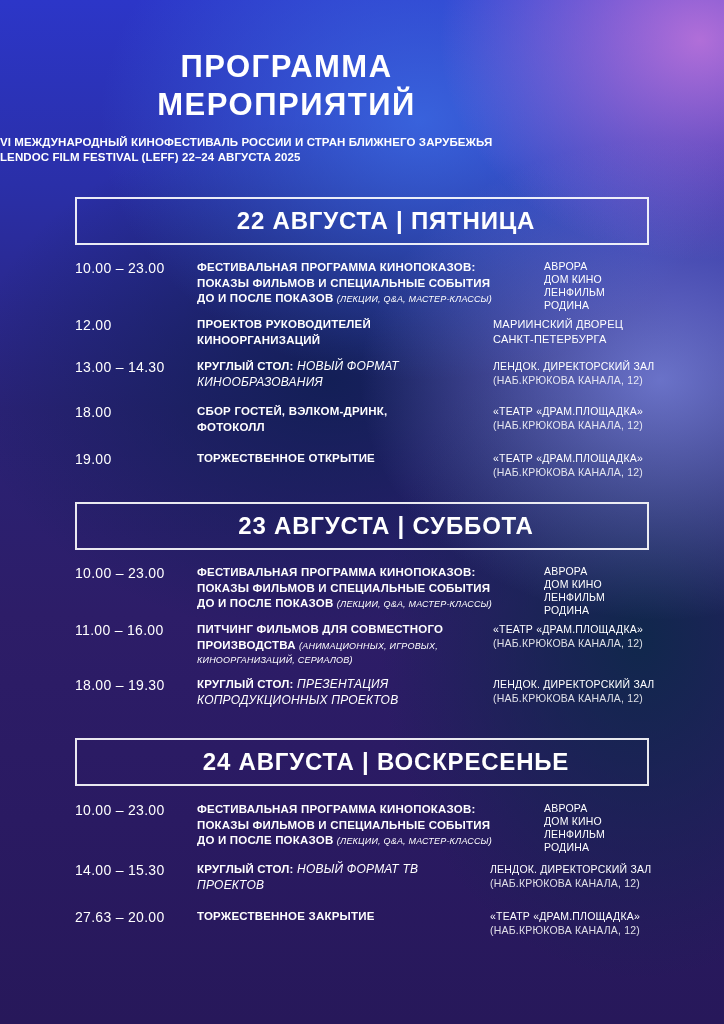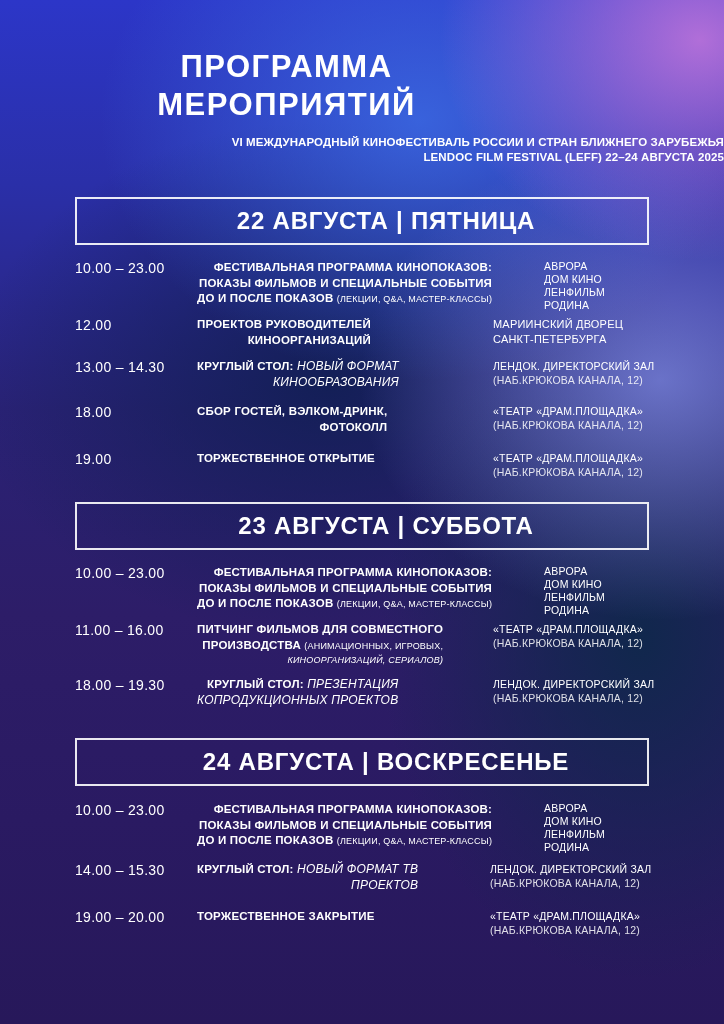--- a/index.html
+++ b/index.html
@@ -22,42 +22,42 @@
   }
   .content { position: relative; z-index: 1; }
 
   .title {
     position: absolute; top: 48px; left: 0; width: 573px;
     text-align: center; font-weight: bold; font-size: 31px; line-height: 38px;
     letter-spacing: 1.5px;
   }
   .subtitle {
     position: absolute; top: 135px; left: 0; width: 724px;
-    text-align: right; font-weight: bold; font-size: 11.5px; line-height: 15px;
+    text-align: left; font-weight: bold; font-size: 11.5px; line-height: 15px;
     letter-spacing: 0.1px;
   }
 
   .day-header {
     position: absolute; left: 75px; width: 574px; height: 48px;
     border: 2px solid rgba(255,255,255,0.9);
     display: flex; align-items: center; justify-content: center;
     font-weight: bold; font-size: 24px; letter-spacing: 0.8px; padding-left: 48px;
   }
 
   .row { position: absolute; left: 0; width: 724px; }
   .time {
     position: absolute; left: 75px; top: 0;
     font-size: 14px; line-height: 16px; letter-spacing: 0.3px;
   }
   .event {
     position: absolute; left: 197px; top: 0;
-    font-size: 11.5px; line-height: 15.5px; font-weight: bold; letter-spacing: 0.2px; text-align: right;
+    font-size: 11.5px; line-height: 15.5px; font-weight: bold; letter-spacing: 0.2px;
   }
   .event .ital { font-style: italic; font-weight: normal; font-size: 12px; }
-  .event .note { font-weight: normal; font-size: 9px; }
+  .event .note { font-style: italic; font-weight: normal; font-size: 9px; }
   .event .note-line { font-style: italic; font-weight: normal; font-size: 9px; display: block; line-height: 13px; }
   .venue {
     position: absolute; top: 0;
     font-size: 10.5px; line-height: 14px; letter-spacing: 0.2px;
   }
   .venue .l2 { opacity: 0.85; }
   .venue-list { left: 544px; line-height: 13px; font-size: 10.5px; }
 </style>
 </head>
 <body>
@@ -204,21 +204,21 @@
       <div><span>КРУГЛЫЙ СТОЛ:</span> <span class="ital">НОВЫЙ ФОРМАТ ТВ</span></div>
       <div class="ital">ПРОЕКТОВ</div>
     </div>
     <div class="venue" style="left:490px;">
       <div>ЛЕНДОК. ДИРЕКТОРСКИЙ ЗАЛ</div>
       <div class="l2">(НАБ.КРЮКОВА КАНАЛА, 12)</div>
     </div>
   </div>
 
   <div class="row" style="top:909px;">
-    <div class="time">19.00 – 20.00</div>
+    <div class="time">27.63 – 20.00</div>
     <div class="event">
       <div>ТОРЖЕСТВЕННОЕ ЗАКРЫТИЕ</div>
     </div>
     <div class="venue" style="left:490px;">
       <div>«ТЕАТР «ДРАМ.ПЛОЩАДКА»</div>
       <div class="l2">(НАБ.КРЮКОВА КАНАЛА, 12)</div>
     </div>
   </div>
 
 </div>

